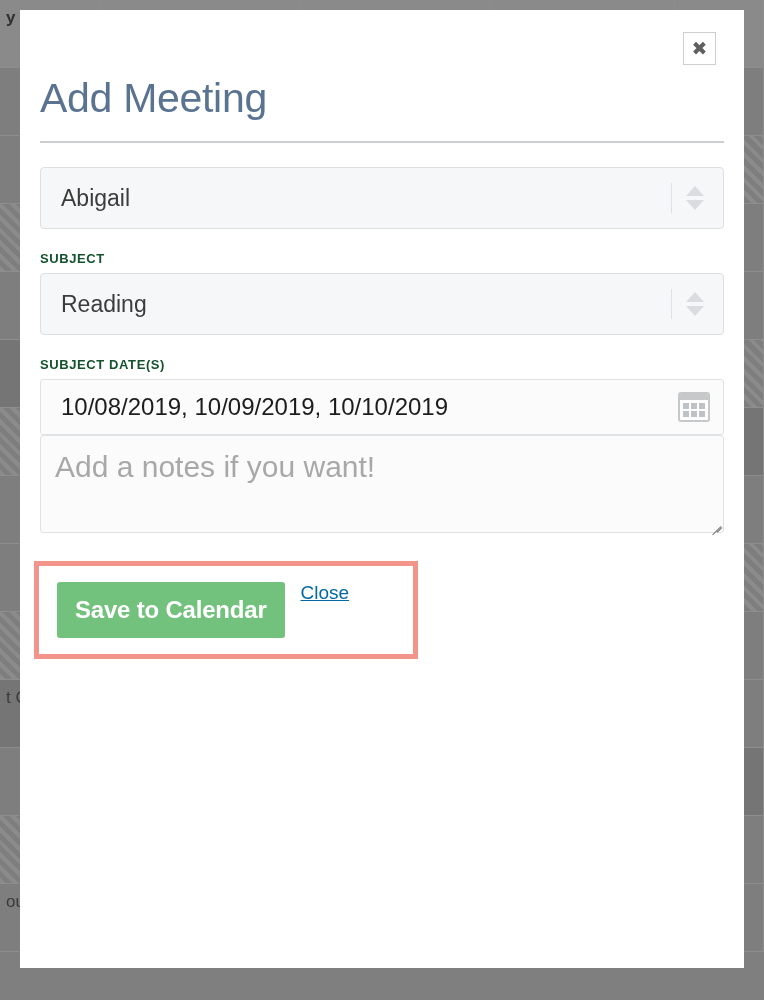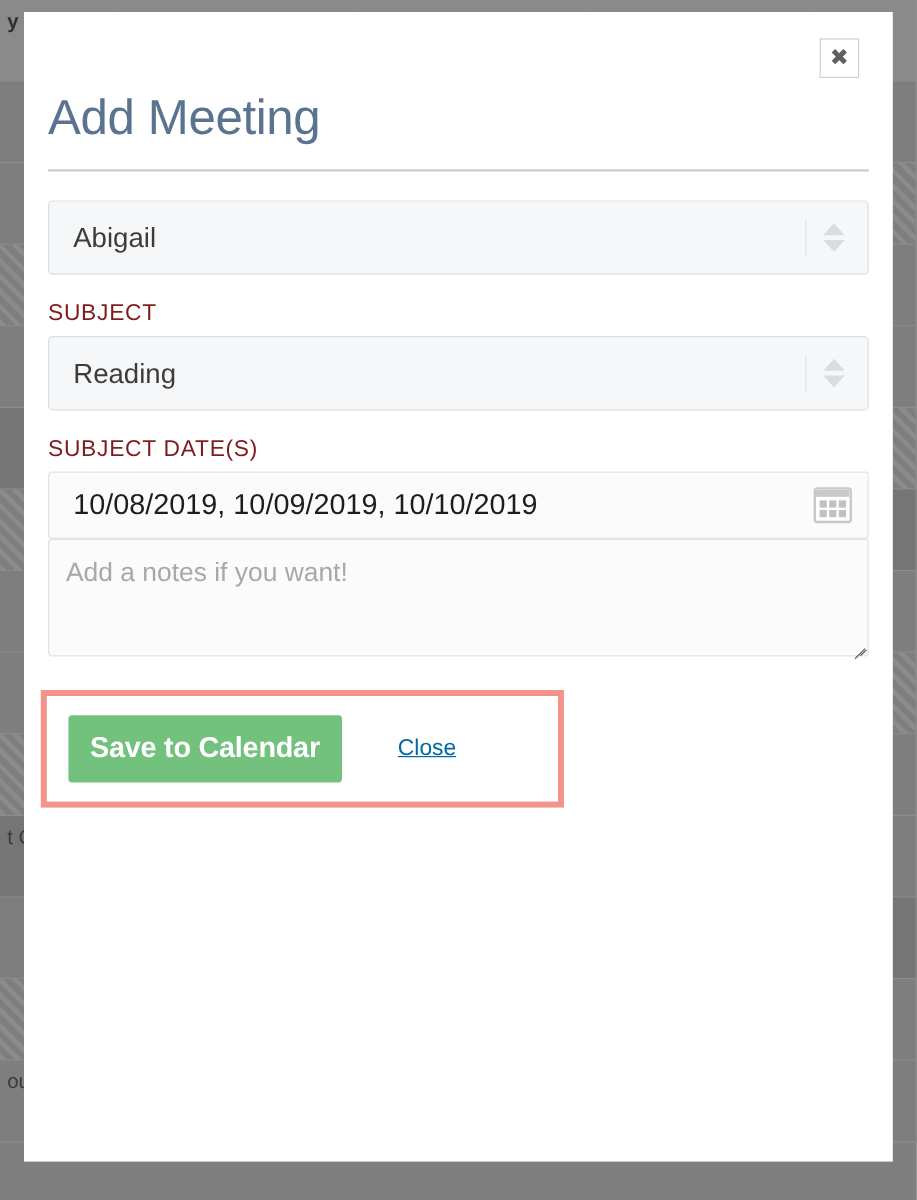--- a/index.html
+++ b/index.html
@@ -103,25 +103,25 @@
   .tab.active::after {
     content: "";
     position: absolute;
     left: 0; right: 0; bottom: -2px;
     height: 4px;
     background: #6fc181;
   }
 
   
   .field-label {
-    font-size: 19px;
+    font-size: 13px;
     letter-spacing: 0.6px;
-    color: #7f1d1d;
+    color: #14532d;
     margin: 22px 0 7px 20px;
-    font-weight: normal;
+    font-weight: bold;
   }
 
   .select-wrap {
     position: relative;
     margin: 24px 20px 0 20px;
     height: 62px;
   }
   .select-box {
     width: 100%; height: 100%;
     background: #f6f7f8;
@@ -205,21 +205,21 @@
   .cal-icon .cal-dots span { background: #bfc2c5; display:block; }
 
   
   .note-wrap { margin: 0 20px; position: relative; }
   #note-area {
     width: 100%;
     height: 98px;
     background: #fbfbfc;
     border: 1px solid #e0e3e6;
     border-radius: 3px;
-    font-size: 22px;
+    font-size: 30px;
     color: #1d1d1d;
     padding: 14px 14px;
     resize: none;
     font-family: "Liberation Sans", sans-serif;
     display: block;
   }
   #note-area::placeholder { color: #a8a8a8; }
   .resize-grip {
     position: absolute;
     right: 3px; bottom: 5px;
@@ -232,26 +232,25 @@
     height: 1px;
     background: #5d5d5d;
     transform-origin: right center;
     transform: rotate(-45deg);
   }
 
   
   #actions-highlight {
     margin: 28px 20px 0 0px;
     margin-left: 14px;
-    width: 436px;
+    width: 384px;
     border: 5px solid #f29489;
     padding: 16px 18px;
     display: flex;
-    align-items: center;
-    gap: 31px;
+    align-items: flex-start;
   }
   #save-btn {
     background: #72c27d;
     color: #ffffff;
     border: none;
     border-radius: 3px;
     font-size: 24px;
     font-weight: bold;
     padding: 14px 18px;
     cursor: pointer;

